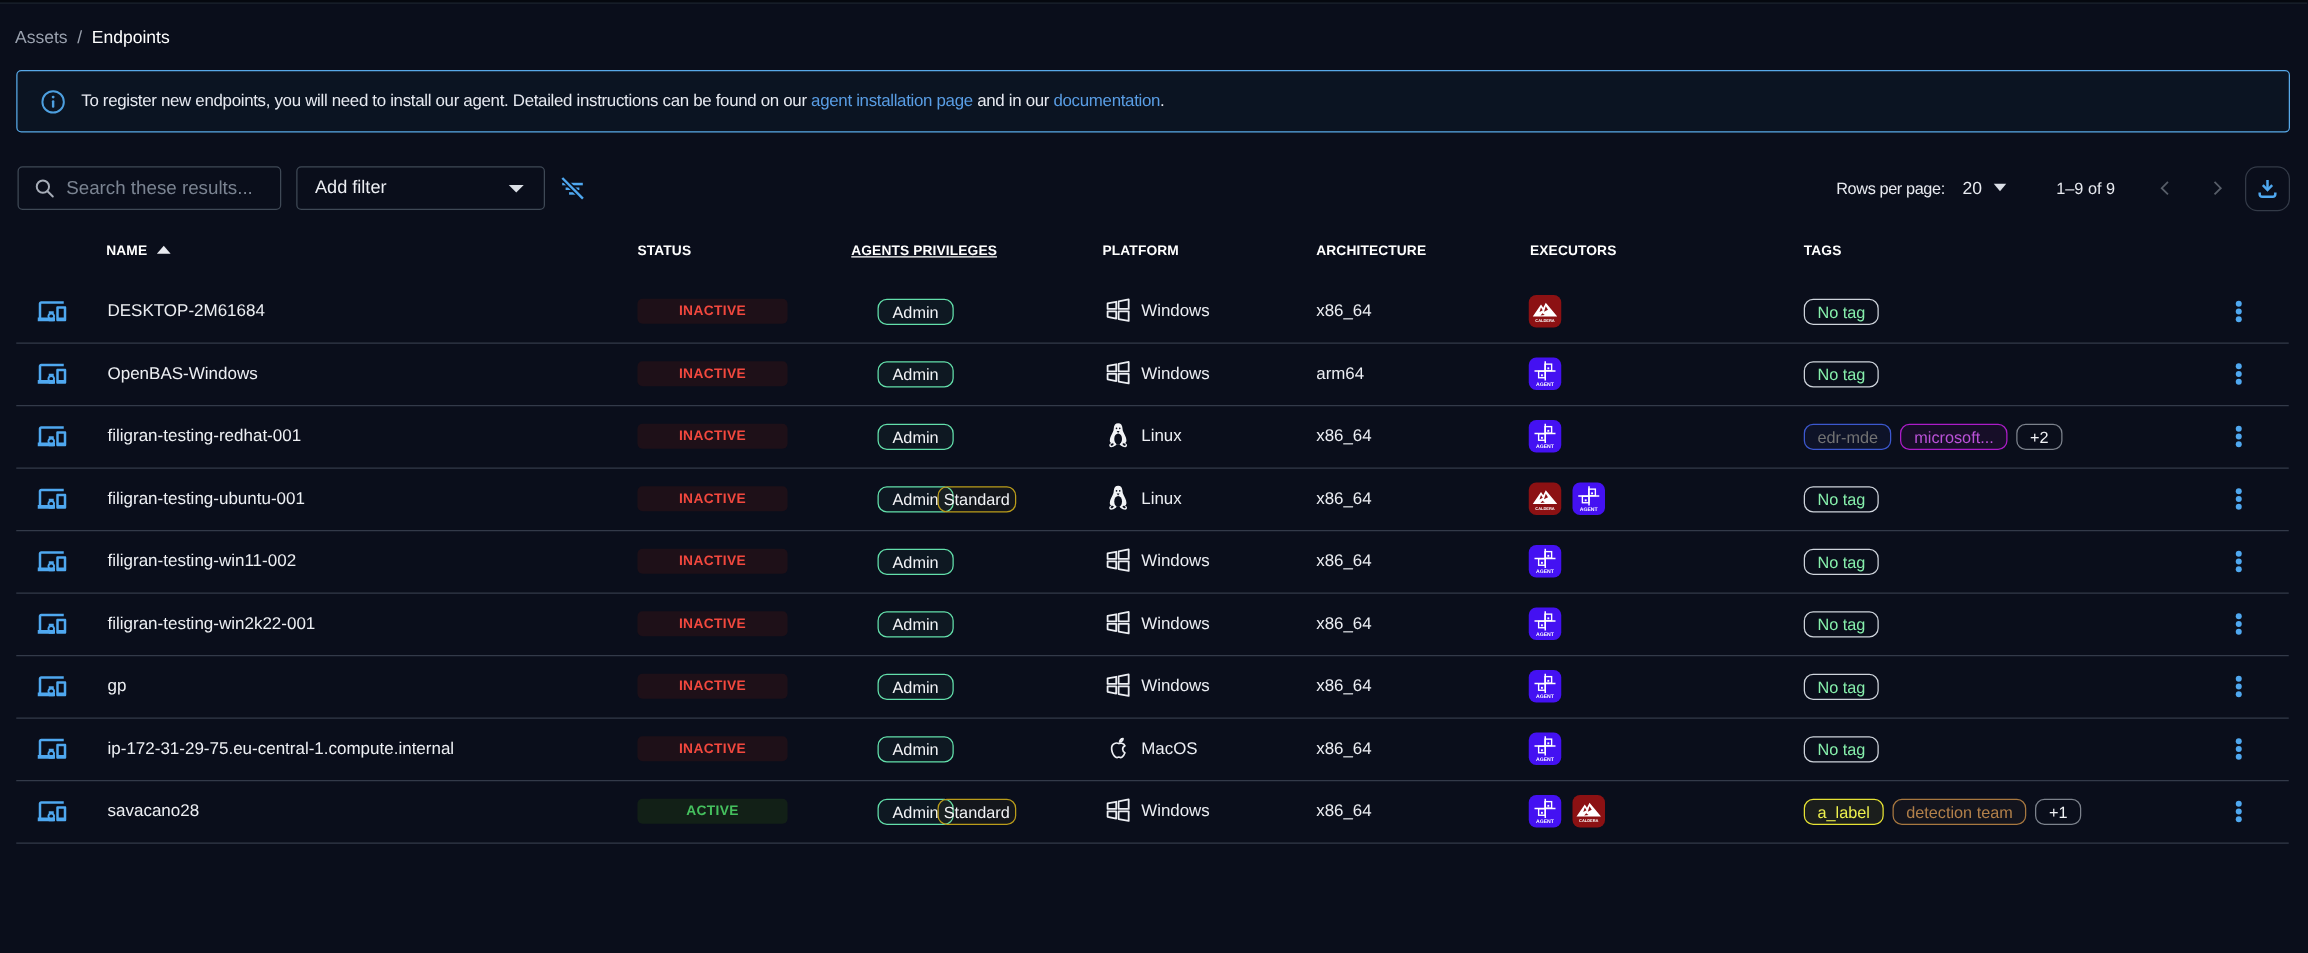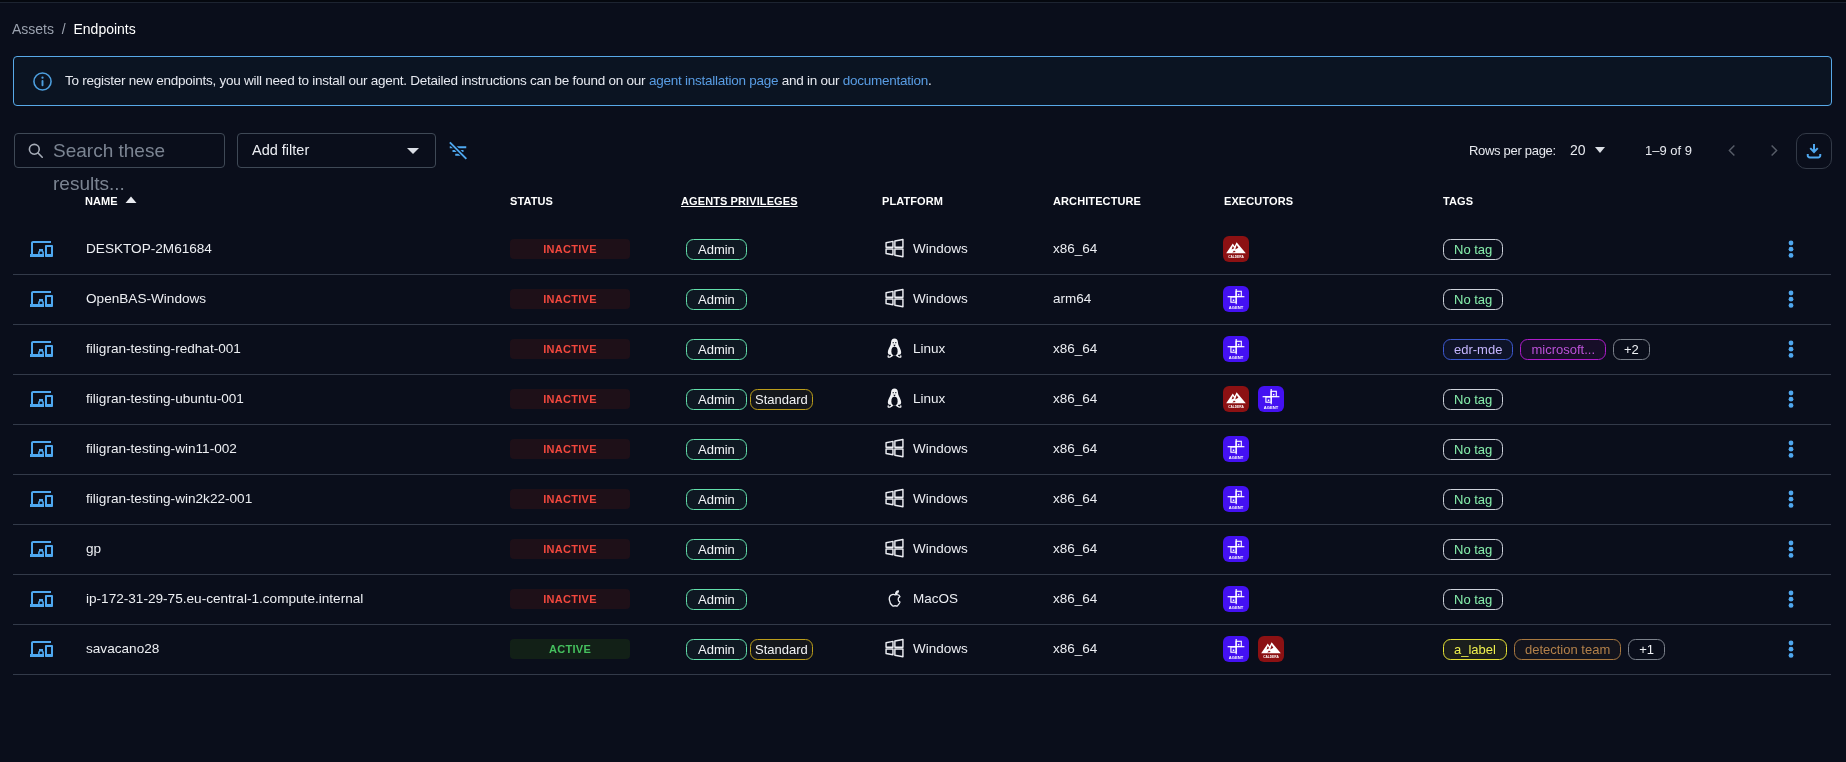--- a/index.html
+++ b/index.html
@@ -8,34 +8,34 @@
   .abs { position:absolute; }
   .topstrip { left:0; top:0; width:1846px; height:3px; background:#05080f; border-bottom:1px solid #1d2431; }
   .crumb { left:12px; top:21px; font-size:14px; color:#9aa1ae; }
   .crumb b { color:#ffffff; font-weight:400; }
   .alert { left:13px; top:56px; width:1819px; height:50px; border:1px solid #58a9e8; border-radius:4px; background:#0b1422; }
   .alert-ic { position:absolute; left:18px; top:14px; }
   .alert-tx { position:absolute; left:51px; top:0; height:48px; line-height:48px; font-size:13.5px; letter-spacing:-0.25px; color:#e6e9f0; white-space:nowrap; }
   .alert-tx a { color:#599de4; text-decoration:none; }
   .inputbox { top:133px; height:35px; border:1px solid #3f4956; border-radius:4px; }
   .search { left:14px; width:211px; }
-  .search .ph { position:absolute; left:38px; top:0; line-height:33px; font-size:19px; color:#7b8492; }
+  .search .ph { position:absolute; left:38px; top:0; line-height:33px; font-size:15px; color:#7b8492; }
   .addf { left:237px; width:199px; }
   .addf .tx { position:absolute; left:14px; top:0; line-height:33px; font-size:14.5px; color:#eceef3; }
   .caret { width:0; height:0; border-left:6px solid transparent; border-right:6px solid transparent; border-top:6.5px solid #dbdfe6; }
   .pag { top:0px; font-size:13px; color:#e8eaf0; white-space:nowrap; }
   .hdr { top:195px; font-size:11px; font-weight:700; color:#ffffff; letter-spacing:0.1px; }
   .row { left:0; width:1846px; height:50px; }
   .row .divider { position:absolute; left:13px; right:15px; bottom:-1px; height:1px; background:#333a49; }
   .name { position:absolute; left:86px; top:0; line-height:50px; font-size:13.6px; color:#edeff3; }
   .schip { position:absolute; left:510px; top:15px; width:120px; height:20px; border-radius:4px; text-align:center; line-height:20px; font-size:11px; font-weight:700; letter-spacing:0.3px; }
   .inactive { background:#1e1018; color:#f2483e; }
   .active { background:#122017; color:#45c05e; }
   .chip { position:absolute; top:14.5px; height:21px; border-radius:7.5px; line-height:19px; font-size:13px; color:#f2f3f6; padding:0 11px; border:1px solid; white-space:nowrap; }
-  .admin { left:686px; border-color:#63dfab; background:rgba(99,223,171,0.05); }
+  .admin { left:702px; border-color:#63dfab; background:rgba(99,223,171,0.05); }
   .standard { left:750px; border-color:#bb9d1b; background:rgba(187,157,27,0.06); padding:0 4px; }
   .plat-ic { position:absolute; left:883px; top:13px; }
   .plat-tx { position:absolute; left:913px; top:0; line-height:50px; font-size:13.5px; color:#eceef3; }
   .arch { position:absolute; left:1053px; top:0; line-height:50px; font-size:13.5px; color:#eceef3; }
   .exec { position:absolute; top:12px; width:26px; height:26px; border-radius:6px; }
   .e1 { left:1223px; } .e2 { left:1258px; }
   .caldera { background:#8c1113; }
   .agent { background:#4411f2; }
   .tagwrap { position:absolute; left:1443px; top:14.5px; display:flex; gap:7px; }
   .tag { height:21px; border-radius:7.5px; line-height:19px; font-size:13px; padding:0 10px; border:1px solid; white-space:nowrap; }
@@ -209,21 +209,21 @@
     <div class="abs exec e1 agent"><svg width="26" height="26" viewBox="0 0 26 26" fill="none">
         <rect x="13" y="5.3" width="5.3" height="5.2" stroke="#fff" stroke-width="1.1"></rect>
         <rect x="7.9" y="11" width="5.3" height="5.2" stroke="#fff" stroke-width="1.1"></rect>
         <rect x="14.9" y="7.9" width="1.5" height="1.5" fill="#fff"></rect>
         <rect x="9.8" y="13.5" width="1.5" height="1.5" fill="#fff"></rect>
         <line x1="13.2" y1="3" x2="13.2" y2="18.3" stroke="#fff" stroke-width="1.2"></line>
         <line x1="4.6" y1="10.7" x2="21.4" y2="10.7" stroke="#fff" stroke-width="1.2"></line>
         <text x="13" y="22.8" font-size="4.1" font-weight="bold" fill="#fff" text-anchor="middle" font-family="Liberation Sans, sans-serif">AGENT</text>
       </svg></div>
     <div class="tagwrap">
-      <span class="tag" style="border-color:#3c58cf;color:#c4b5fd;background:rgba(60,88,207,0.08)">edr-mde</span>
+      <span class="tag" style="border-color:#3c58cf;color:#737373;background:rgba(60,88,207,0.08)">edr-mde</span>
       <span class="tag" style="border-color:#ad1cc9;color:#bb52d8;background:rgba(173,28,201,0.08)">microsoft...</span>
       <span class="tag" style="border-color:#7c828c;color:#f0f2f5;">+2</span>
     </div>
     <svg class="dots" width="12" height="20" viewBox="0 0 12 20">
       <circle cx="6" cy="4" r="2.4" fill="#4fa8f0"></circle>
       <circle cx="6" cy="10.2" r="2.4" fill="#4fa8f0"></circle>
       <circle cx="6" cy="16.4" r="2.4" fill="#4fa8f0"></circle>
     </svg>
     <div class="divider"></div>
   </div>

